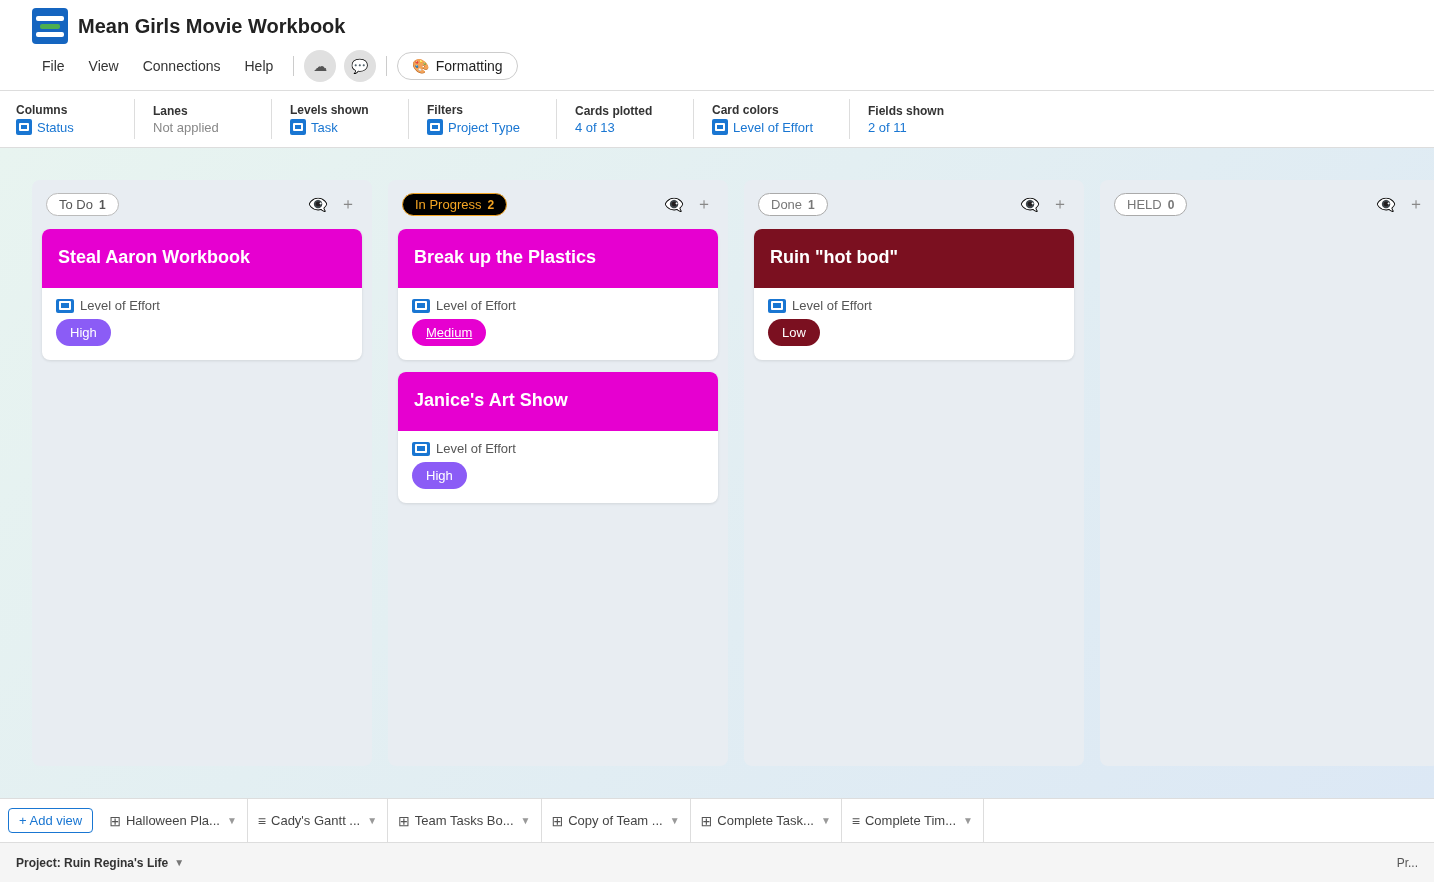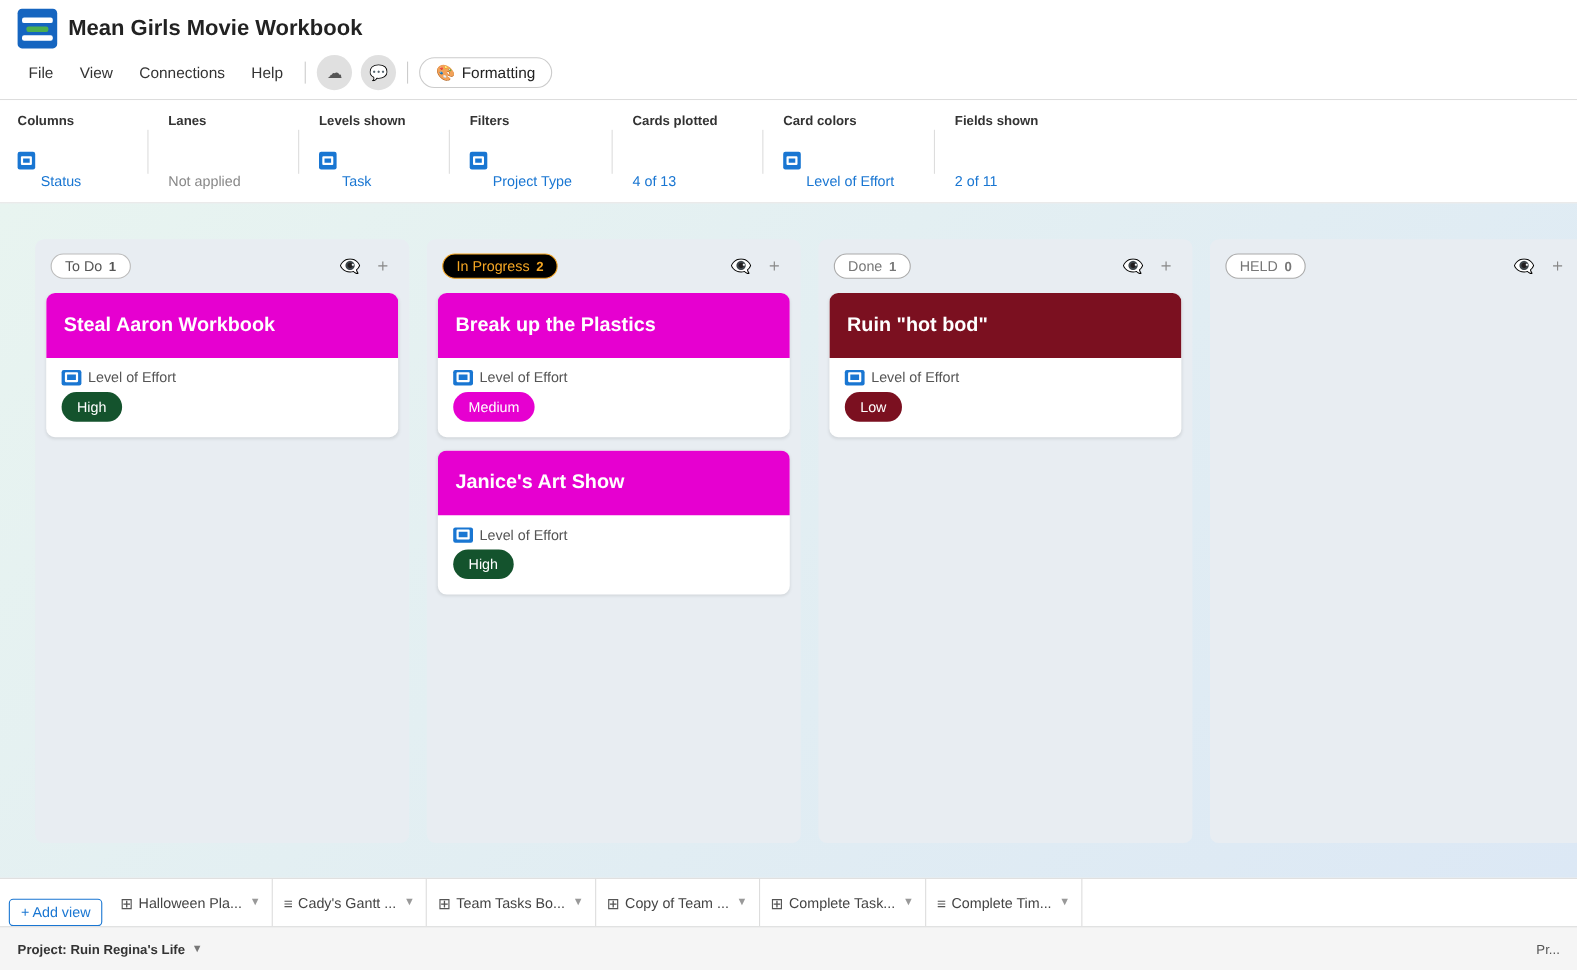--- a/index.html
+++ b/index.html
@@ -2,21 +2,21 @@
 <html><head>
   <meta charset="utf-8">
   <style>
     * { box-sizing: border-box; margin: 0; padding: 0; }
     body { font-family: -apple-system, BlinkMacSystemFont, 'Segoe UI', Arial, sans-serif; background: #f0f4f8; height: 882px; overflow: hidden; display: flex; flex-direction: column; }
 
     
     .top-bar {
       background: #fff;
       border-bottom: 1px solid #ddd;
-      padding: 8px 16px 0;
+      padding: 8px 32px 0;
       flex-shrink: 0;
     }
     .app-title-row {
       display: flex;
       align-items: center;
       gap: 10px;
       margin-bottom: 6px;
     }
     .app-logo {
       width: 36px; height: 36px;
@@ -65,21 +65,21 @@
       padding: 4px 18px 4px 0;
       min-width: 100px;
     }
     .filter-label {
       font-size: 12px; font-weight: 600; color: #333;
     }
     .filter-value {
       display: flex; align-items: center; gap: 5px;
       font-size: 13px; color: #1976d2; cursor: pointer;
     }
-    .filter-value-text { color: #1976d2; font-weight: 500; margin-top: 38px; }
+    .filter-value-text { color: #1976d2; font-weight: 500; }
     .filter-value-text.gray { color: #888; }
     .filter-icon {
       width: 16px; height: 16px; background: #1976d2; border-radius: 2px;
       display: flex; align-items: center; justify-content: center;
       flex-shrink: 0;
     }
     .filter-icon-inner {
       width: 10px; height: 8px;
       border: 2px solid #fff; border-radius: 1px;
     }
@@ -156,29 +156,29 @@
       display: flex; align-items: center; justify-content: center;
       flex-shrink: 0;
     }
     .field-icon-inner {
       width: 12px; height: 9px; border: 2px solid #fff; border-radius: 1px;
     }
     .card-field-value {
       border-radius: 20px; padding: 6px 14px;
       font-size: 13px; color: #fff; font-weight: 500; display: inline-block;
     }
-    .card-field-value.magenta { background: #14532d; }
-    .card-field-value.medium { background: #e600d0; }
+    .card-field-value.magenta { background: #8b5cf6; }
+    .card-field-value.medium { background: #e600d0; text-decoration: underline; }
     .card-field-value.dark-red { background: #7b1020; }
 
     
     .bottom-tabs {
       background: #fff;
       border-top: 1px solid #ddd;
-      display: flex; align-items: flex-end;
+      display: flex; align-items: center;
       padding: 0 8px;
       height: 44px;
       flex-shrink: 0;
       overflow: hidden;
     }
     .add-view-btn {
       border: 1.5px solid #1976d2; border-radius: 4px;
       padding: 4px 10px; font-size: 13px; color: #1976d2;
       background: #fff; cursor: pointer; display: flex; align-items: center; gap: 4px;
       white-space: nowrap; margin-right: 6px;

